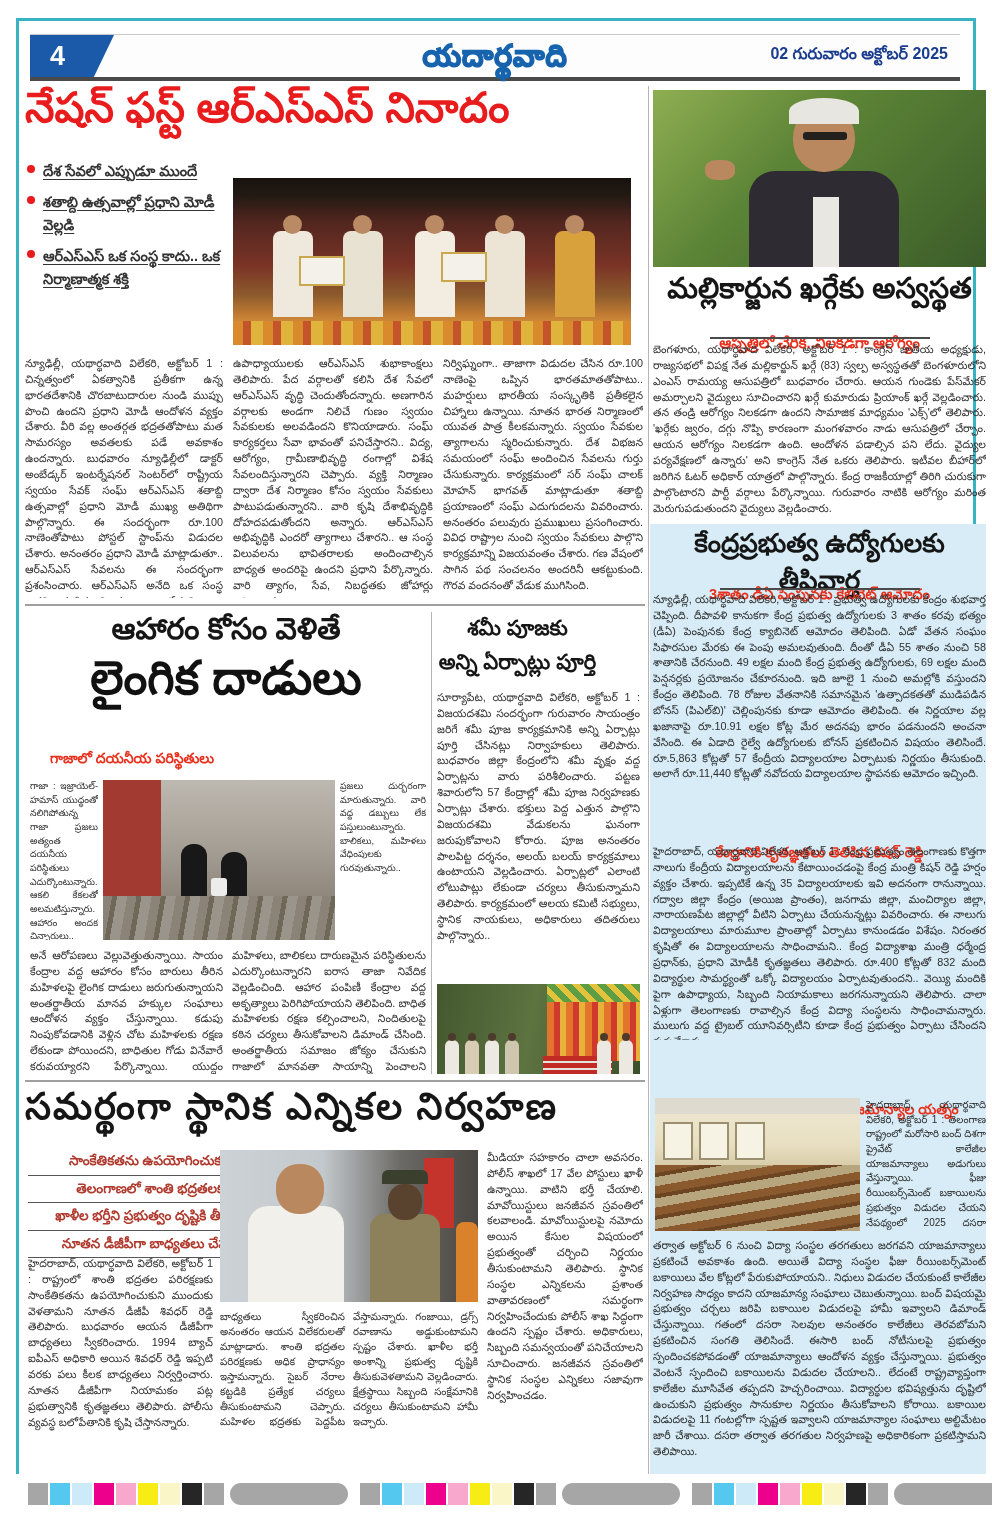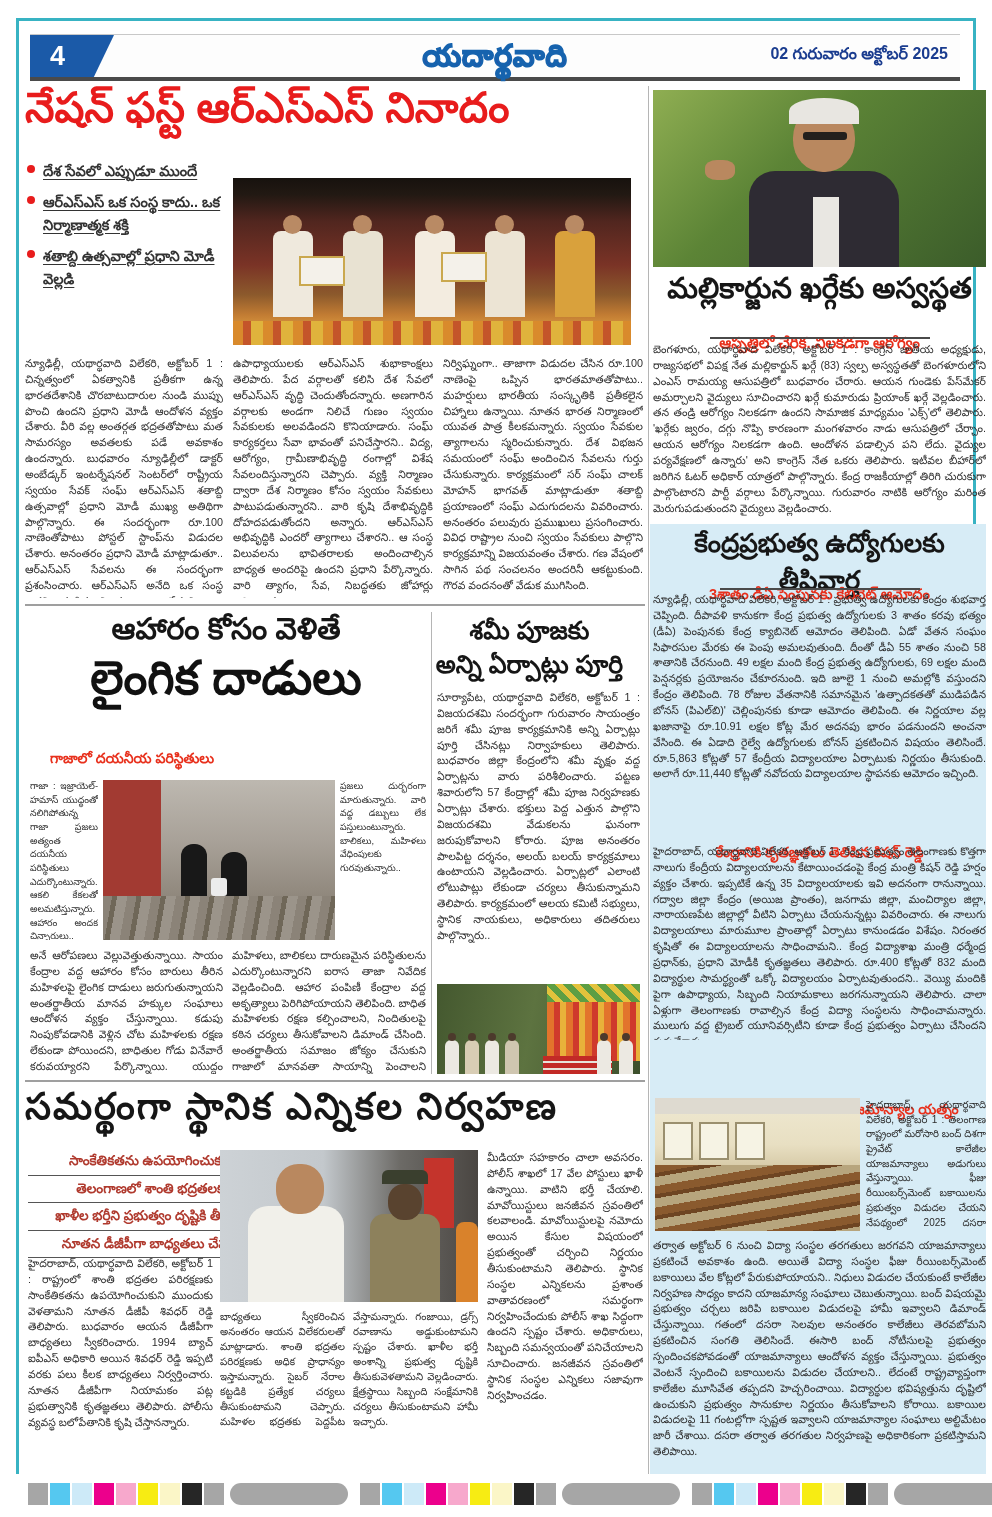--- a/index.html
+++ b/index.html
@@ -78,21 +78,21 @@
   .dg-head{position:absolute;left:56px;top:14px;width:48px;height:50px;border-radius:46%;background:#b9885f;}
   .dg-officer{position:absolute;left:150px;bottom:0;width:70px;height:88px;background:#8d815c;border-radius:14px 14px 0 0;}
   .dg-oface{position:absolute;left:168px;top:34px;width:34px;height:36px;border-radius:46%;background:#59432f;}
   .dg-cap{position:absolute;left:162px;top:20px;width:46px;height:14px;background:#3a3f2e;border-radius:6px 6px 0 0;}
   .dg-flag{position:absolute;right:24px;top:8px;width:30px;height:70px;background:#c4342c;}
   .dg-saffron{position:absolute;right:0;bottom:0;width:22px;height:80px;background:#d9822b;border-radius:8px 8px 0 0;}
   
   .gz-h1{position:absolute;left:25px;top:612px;width:402px;text-align:center;font-size:30px;font-weight:800;color:#161616;}
   .gz-h2{position:absolute;left:25px;top:650px;width:402px;text-align:center;font-size:47px;font-weight:800;color:#111;}
   .gz-sub{position:absolute;left:30px;top:750px;width:200px;font-size:14px;font-weight:bold;color:#e8301c;margin-left:20px;}
-  .sh-h{position:absolute;left:428px;width:203px;text-align:center;font-size:25px;font-weight:800;color:#161616;}
+  .sh-h{position:absolute;left:416px;width:203px;text-align:center;font-size:21px;font-weight:800;color:#161616;}
   .dg-h{position:absolute;left:25px;top:1086px;width:618px;font-size:37px;font-weight:800;color:#161616;letter-spacing:2px;}
   .dg-bullet{font-size:13.5px;font-weight:bold;color:#b03a2e;text-align:center;padding:4px 0 5px 0;
              border-bottom:1px solid #555;line-height:1.3;}
   .rc-h{position:absolute;width:333px;text-align:center;font-weight:800;color:#161616;}
   .blue-panel{position:absolute;left:650px;top:524px;width:336px;height:950px;background:#d7ecf6;}
   .bars{position:absolute;left:28px;top:1483px;width:944px;height:22px;display:flex;gap:12px;}
   .bar-group{display:flex;gap:2px;align-items:center;}
   .cell{width:20px;height:22px;}
   .capsule{width:118px;height:22px;background:#a6a6a6;border-radius:11px;margin-left:4px;}
   .c-g{background:#a6a6a6;} .c-cy{background:#55c8f0;} .c-pc{background:#cdeaf8;}
@@ -111,22 +111,22 @@
     <div class="pagenum-box">
       <span>4</span>
     </div>
     <div class="masthead">యదార్థవాది</div>
     <div class="edition-date">02 గురువారం అక్టోబర్ 2025</div>
   </div>
 
   <div class="lead-headline">నేషన్ ఫస్ట్ ఆర్ఎస్ఎస్ నినాదం</div>
   <div class="lead-bullets">
     <div class="lead-bullet"><span class="dot"></span><span class="t">దేశ సేవలో ఎప్పుడూ ముందే</span></div>
+    <div class="lead-bullet"><span class="dot"></span><span class="t">శతాబ్ది ఉత్సవాల్లో ప్రధాని మోడీ వెల్లడి</span></div>
     <div class="lead-bullet"><span class="dot"></span><span class="t">ఆర్ఎస్ఎస్ ఒక సంస్థ కాదు.. ఒక నిర్మాణాత్మక శక్తి</span></div>
-    <div class="lead-bullet"><span class="dot"></span><span class="t">శతాబ్ది ఉత్సవాల్లో ప్రధాని మోడీ వెల్లడి</span></div>
   </div>
   <div class="photo lead-photo">
     <div class="stage-person" style="left:40px;background:#efe9dd;">
         <div class="stage-head"></div>
       </div>
     <div class="stage-person" style="left:110px;background:#e8e2d2;">
         <div class="stage-head"></div>
       </div>
     <div class="stage-person" style="left:182px;background:#f3ece0;">
         <div class="stage-head"></div>

